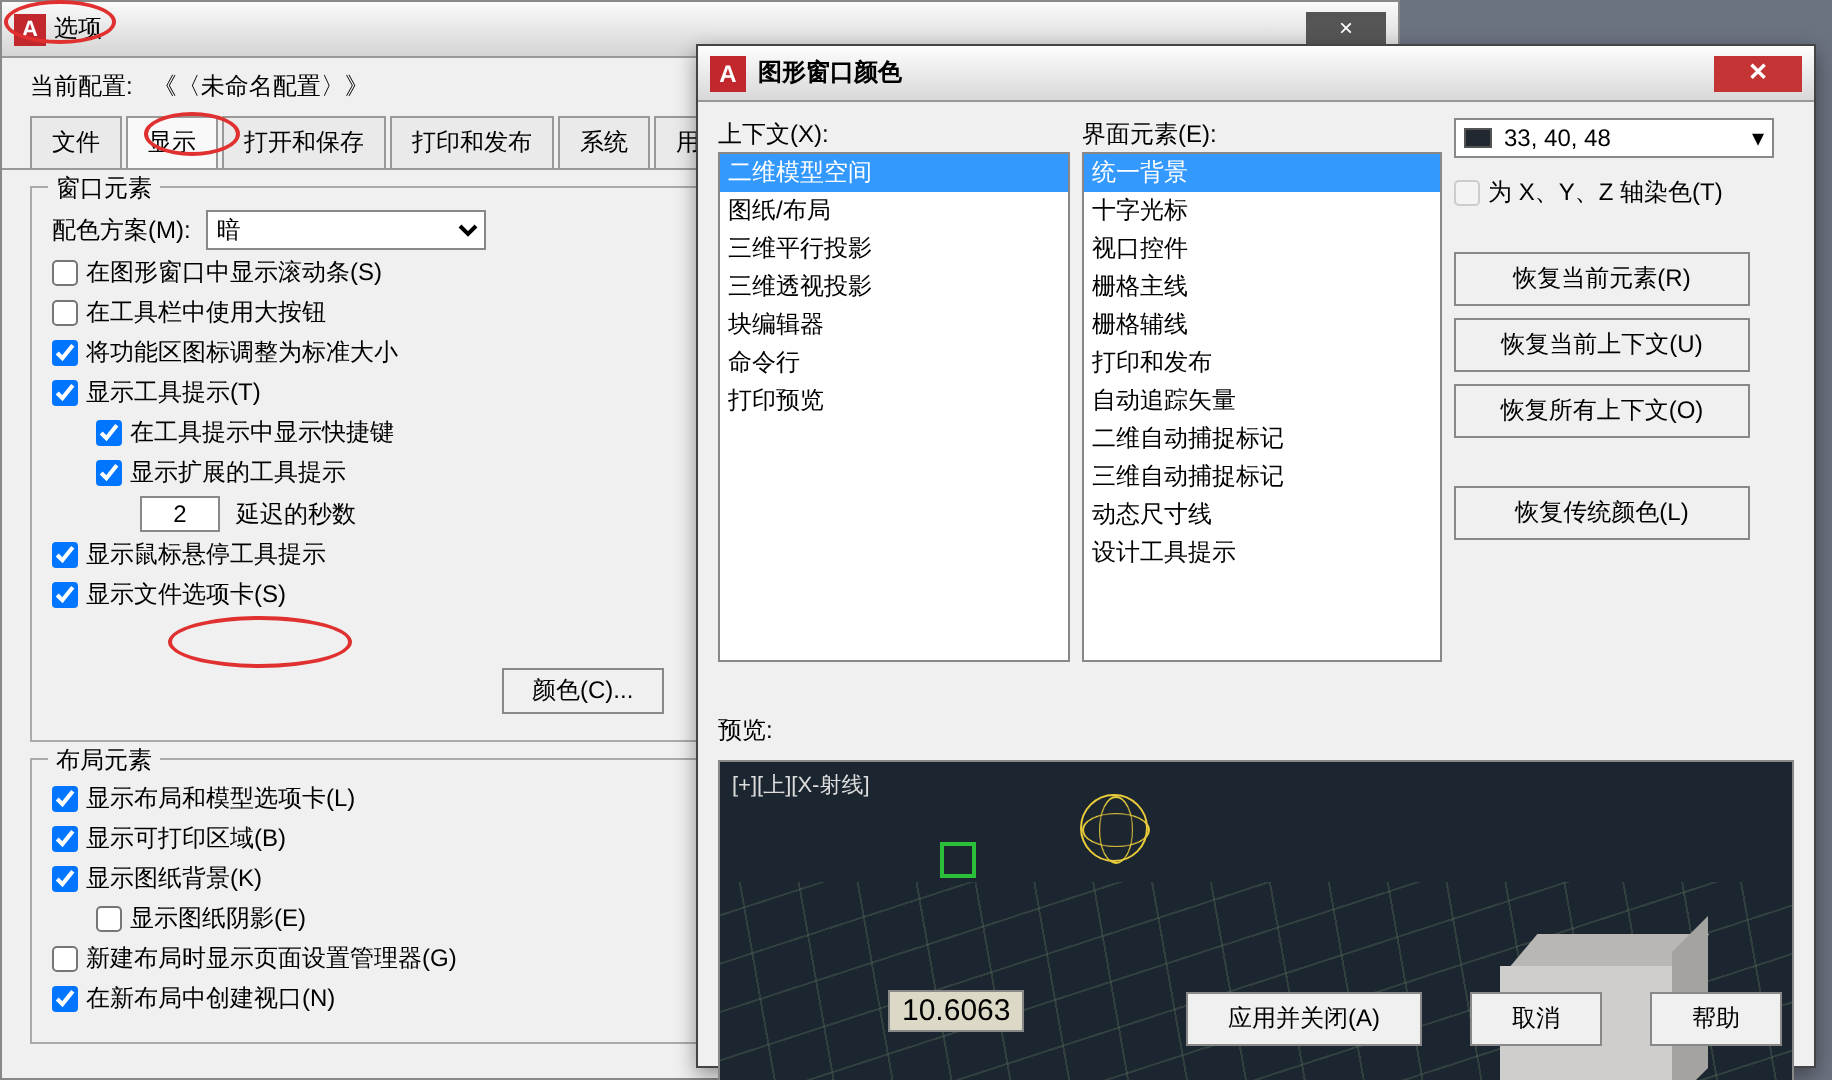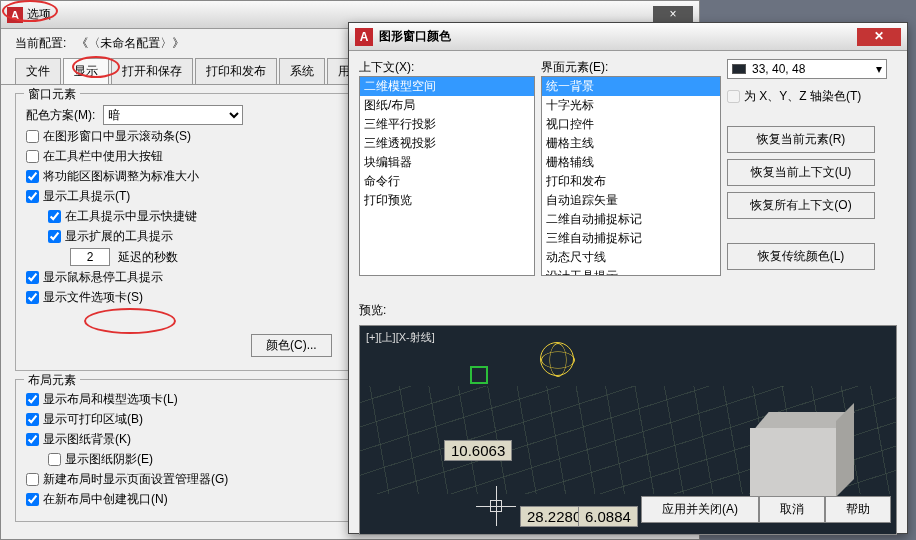--- a/index.html
+++ b/index.html
@@ -32,31 +32,31 @@
 .ellipse { position: absolute; border: 2px solid #e03030; border-radius: 50%; pointer-events: none; }
 .redbox { position: absolute; border: 2px solid #e03030; pointer-events: none; }
 
 
 .color-dlg { position: absolute; left: 348px; top: 22px; width: 560px; height: 512px; background: #f0f0f0; border: 1px solid #444; box-shadow: 0 4px 10px rgba(0,0,0,.4); }
 .cd-title { height: 28px; background: linear-gradient(#fdfdfd,#d8d8d8); display: flex; align-items: center; padding: 0 6px; border-bottom: 1px solid #999; }
 .cd-title .aicon { width: 18px; height: 18px; background: #c2272d; color: #fff; display: inline-flex; align-items: center; justify-content: center; font-weight: bold; font-size: 12px; margin-right: 6px; }
 .cd-title .txt { flex: 1; font-weight: bold; }
 .cd-title .close { width: 44px; height: 18px; background: #c43434; color: #fff; text-align: center; line-height: 16px; font-weight: bold; }
 .cd-body { padding: 8px 10px; display: grid; grid-template-columns: 176px 180px 1fr; gap: 6px; }
-.listbox { border: 1px solid #888; background: #fff; height: 200px; overflow: hidden; }
+.listbox { border: 1px solid #888; background: #fff; height: 255px; overflow: hidden; }
 .listbox .item { padding: 1px 4px; white-space: nowrap; }
 .listbox .item.sel { background: #3399ff; color: #fff; }
 .rightcol { display: flex; flex-direction: column; gap: 6px; }
 .colorselect { width: 160px; height: 20px; border: 1px solid #888; background: #fff; display: flex; align-items: center; padding: 0 4px; gap: 6px; }
 .colorselect .sw { width: 14px; height: 10px; background: #212830; border: 1px solid #555; }
 .colorselect .dd { margin-left: auto; }
 .rbtn { width: 148px; padding: 4px 0; text-align: center; border: 1px solid #888; background: #f0f0f0; cursor: pointer; }
 .preview-lbl { grid-column: 1 / span 2; margin-top: 20px; }
 .preview { grid-column: 1 / span 3; height: 210px; background: #1c2630; border: 1px solid #888; position: relative; color: #ddd; overflow: hidden; }
-.footer { position: absolute; bottom: 10px; right: 16px; display: flex; gap: 0; }
+.footer { position: absolute; bottom: 10px; right: 16px; display: flex; gap: 24px; }
 .footer .btn { padding: 4px 20px; }
 
 
 .pv-label { position: absolute; left: 6px; top: 4px; font-size: 11px; }
 .grid { position: absolute; left: 0; top: 60px; right: 0; bottom: 40px; background:
   repeating-linear-gradient(80deg, transparent 0 28px, rgba(90,110,90,.35) 28px 29px),
   repeating-linear-gradient(-18deg, transparent 0 22px, rgba(90,110,90,.35) 22px 23px); }
 .tooltip { position: absolute; background: #dcd9c6; color: #000; padding: 1px 6px; font-size: 15px; border: 1px solid #888; }
 .cube { position: absolute; right: 60px; bottom: 30px; width: 86px; height: 76px; background: #cfcecc; }
 .cube:before { content: ""; position: absolute; top: -16px; left: 12px; width: 86px; height: 16px; background: #b8b7b4; transform: skewX(-40deg); }

